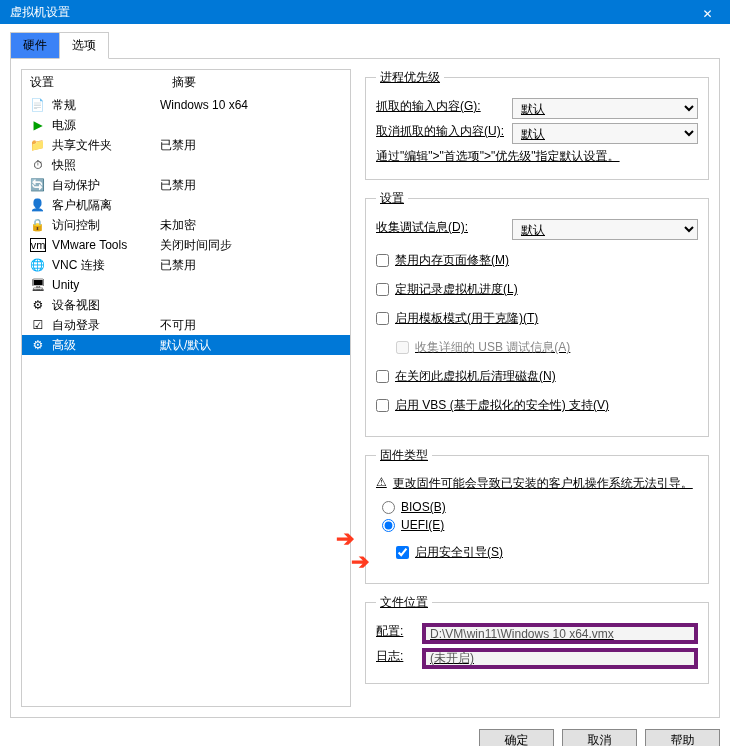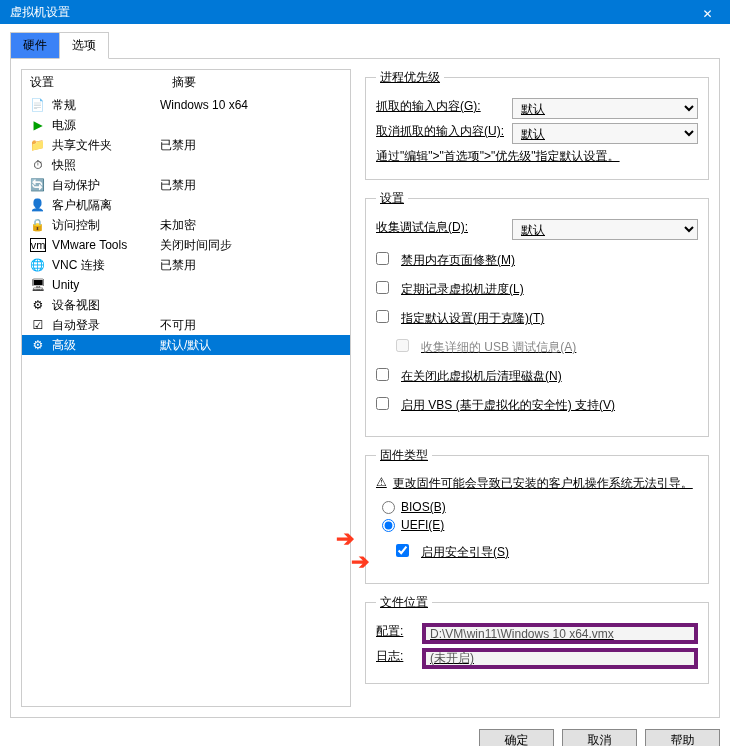--- a/index.html
+++ b/index.html
@@ -25,21 +25,21 @@
 .list-row .summary { flex: 1; }
 .list-row.selected { background: #0078d7; color: #fff; }
 
 .right-panel { flex: 1; display: flex; flex-direction: column; gap: 10px; text-decoration: underline; }
 fieldset { border: 1px solid #ccc; padding: 8px 10px 10px 10px; }
 legend { padding: 0 4px; }
 .row { display: flex; align-items: flex-start; margin: 4px 0; gap: 6px; }
 .row label.lbl { width: 130px; }
 .row select { flex: 1; height: 21px; border: 1px solid #aaa; background: #f7f7f7; padding: 0 4px; }
 .row .static { flex: 1; }
-.chk { display: flex; gap: 12px; margin: 12px 0; }
+.chk { display: flex; align-items: center; gap: 6px; margin: 12px 0; }
 .chk input[type=checkbox] { width: 13px; height: 13px; }
 .chk.disabled { color: #888; }
 .radio { display: flex; align-items: center; gap: 6px; margin: 4px 0 4px 6px; }
 .indent { margin-left: 20px; }
 .warn { display: flex; gap: 6px; margin: 3px 0 8px 0; }
 .warn .ico { flex-shrink: 0; }
 input[type=text] { border: 4px solid #701a75; height: 21px; padding: 0 4px; flex: 1; }
 input[readonly] { background: #f4f4f4; color: #555; }
 
 .buttons { display: flex; justify-content: flex-end; gap: 8px; padding: 10px 10px 0 10px; }
@@ -164,21 +164,21 @@
       <div class="chk">
           <input type="checkbox" style="">
           <span>禁用内存页面修整(M)</span>
         </div>
       <div class="chk">
           <input type="checkbox" style="">
           <span>定期记录虚拟机进度(L)</span>
         </div>
       <div class="chk">
           <input type="checkbox" style="">
-          <span>指定默认设置(用于克隆)(T)</span>
+          <span>启用模板模式(用于克隆)(T)</span>
         </div>
       <div class="chk disabled indent">
           <input type="checkbox" disabled="" style="">
           <span>收集详细的 USB 调试信息(A)</span>
         </div>
       <div class="chk">
           <input type="checkbox" style="">
           <span>在关闭此虚拟机后清理磁盘(N)</span>
         </div>
       <div class="chk">

